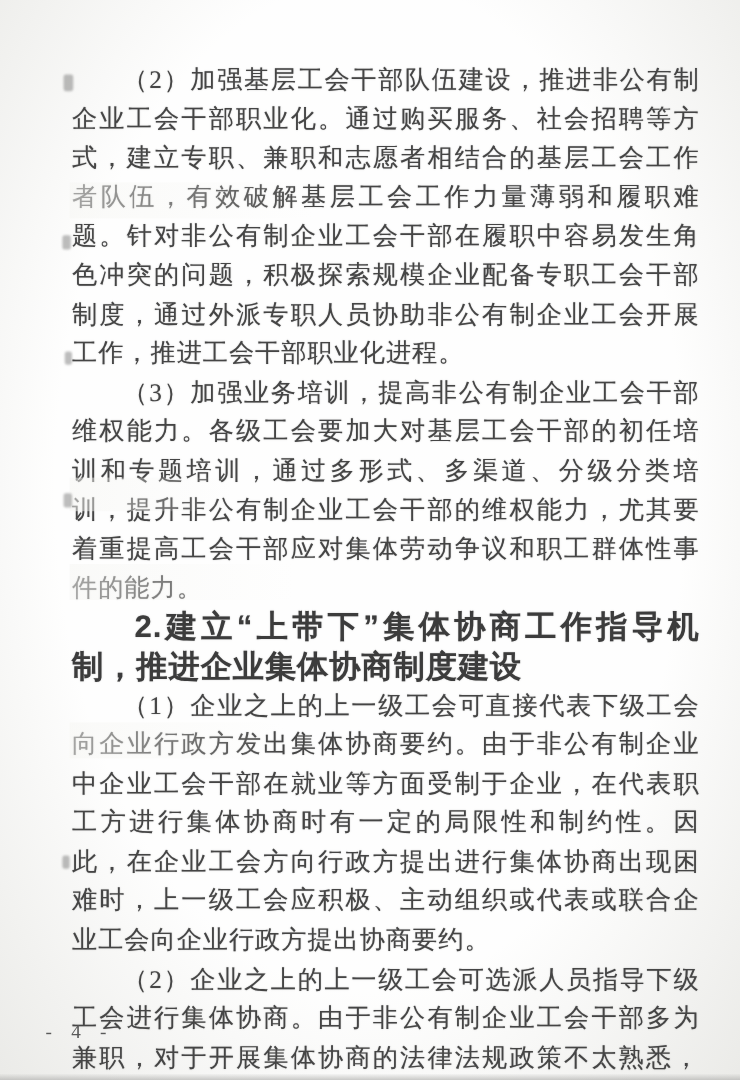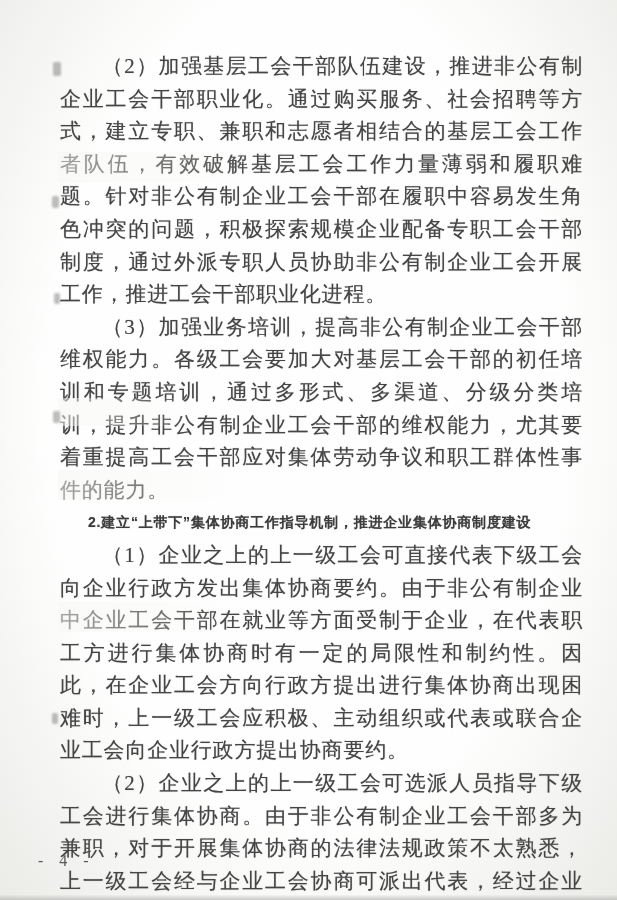--- a/index.html
+++ b/index.html
@@ -36,21 +36,21 @@
     text-shadow: 0 0 1px rgba(90,90,90,0.55);
   }
   .text-block p {
     margin: 0;
     text-indent: 2em;
   }
   .text-block p.heading {
     font-weight: bold;
     color: #3c3c3c;
     font-family: "Liberation Sans", "DejaVu Sans", sans-serif;
-    font-size: 14px;
+    font-size: 26px;
   }
   
   .fade-overlay {
     position: absolute;
     background: linear-gradient(90deg, rgba(246,246,243,0.55), rgba(246,246,243,0.0) 85%);
     pointer-events: none;
   }
   .page-number {
     position: absolute;
     left: 38px;

